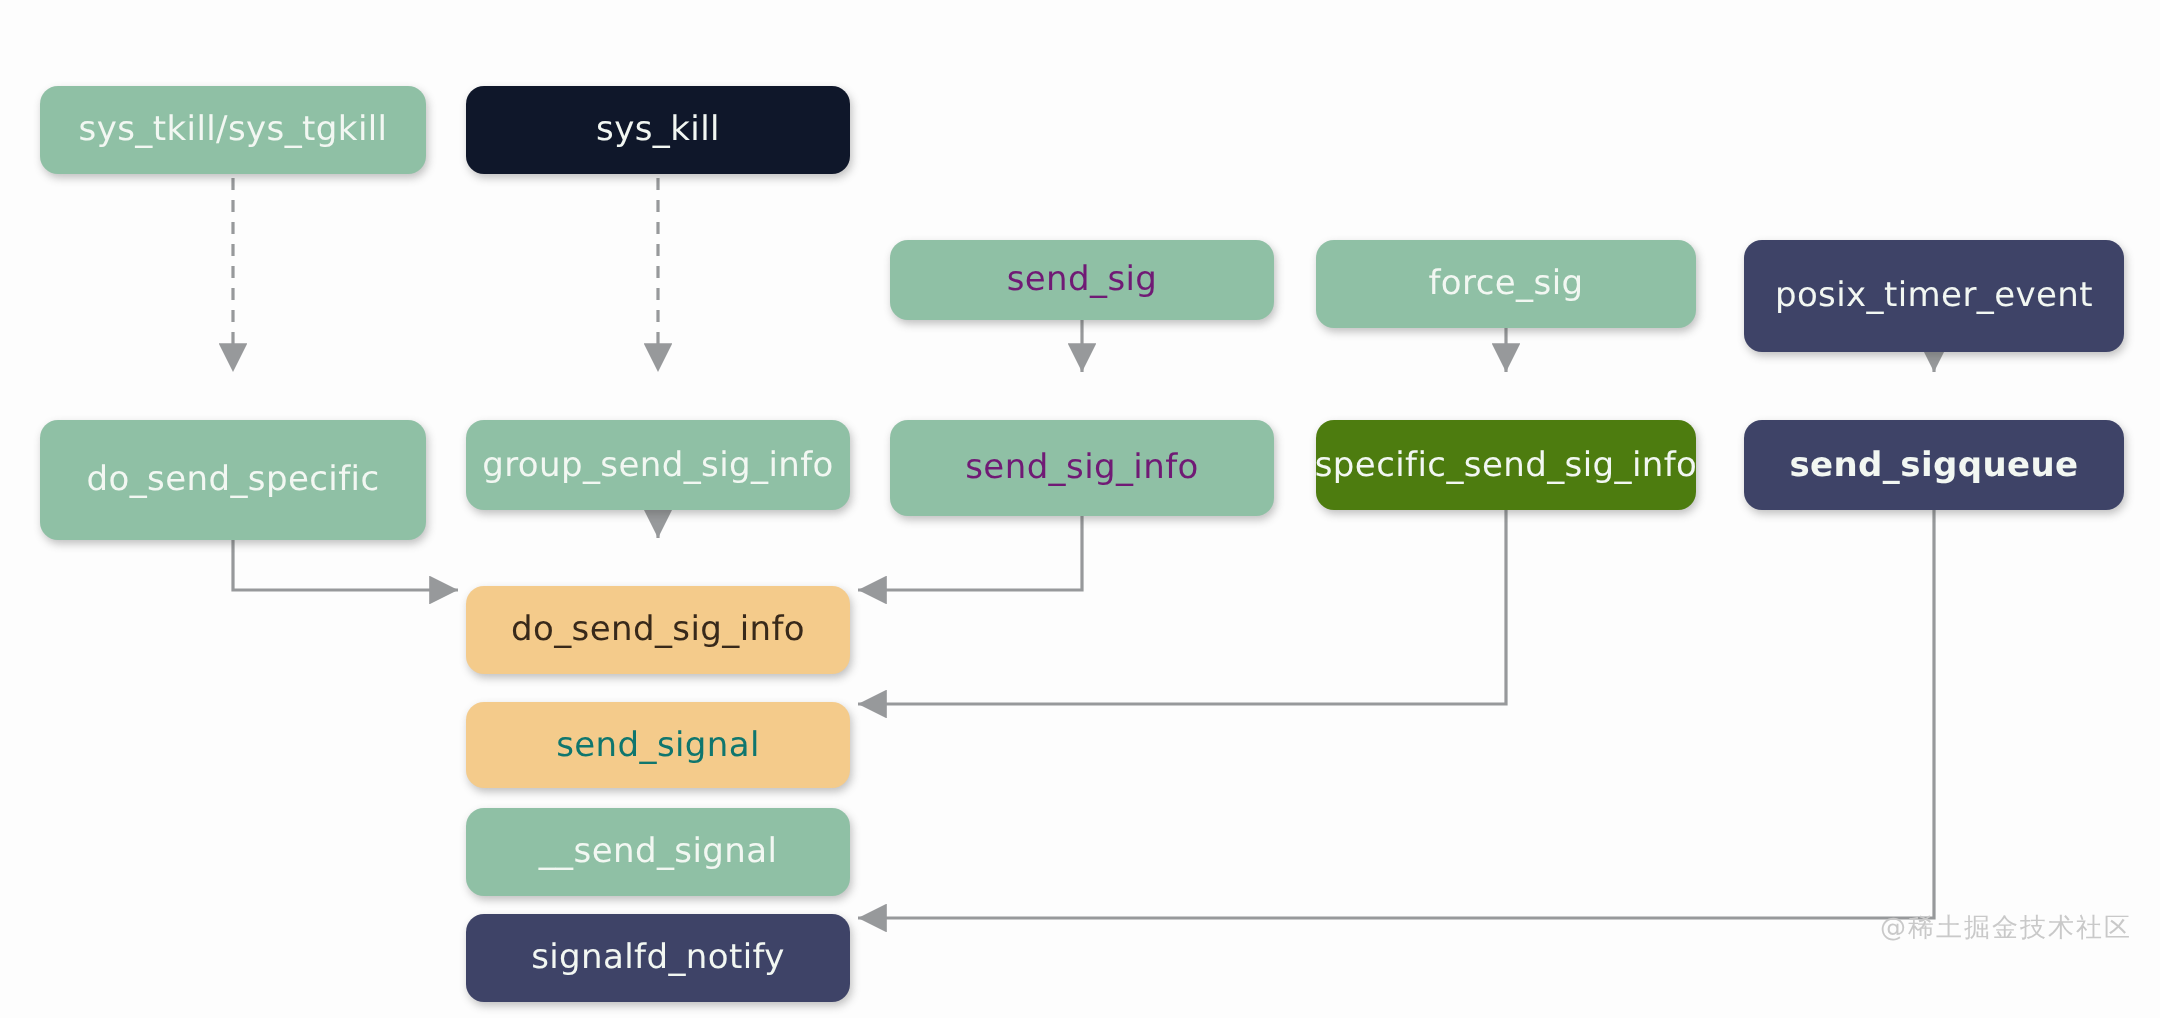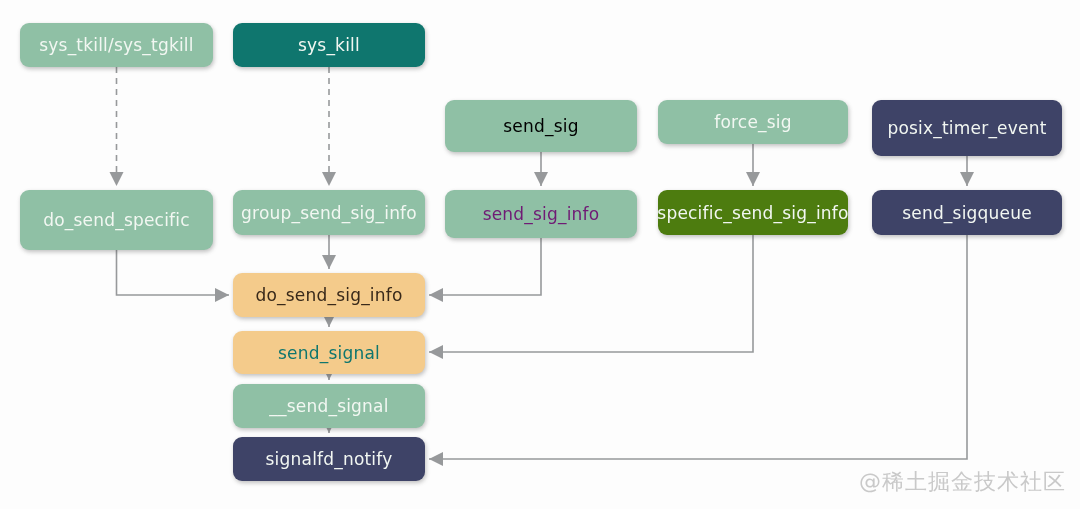--- a/index.html
+++ b/index.html
@@ -6,23 +6,24 @@
   .stage{
     position:relative;width:1080px;height:509px;background:#fdfdfd;
     font-family:"DejaVu Sans",sans-serif;overflow:hidden;
   }
   #edges{position:absolute;left:0;top:0;width:1080px;height:509px;}
   .edge{fill:none;stroke-width:1.6px;}
   .node{
     position:absolute;border-radius:9px;display:flex;align-items:center;justify-content:center;
     font-size:17px;white-space:nowrap;letter-spacing:.2px;
     box-shadow:1px 2px 4px rgba(70,70,70,.33);
+    margin-top:20px;
   }
   .watermark{
-    position:absolute;right:14px;top:467px;font-size:22px;letter-spacing:1px;
+    position:absolute;right:14px;top:455px;font-size:13px;letter-spacing:1px;
   }
 </style>
 </head>
 <body>
 
 <div class="stage" style="background: rgb(253, 253, 253);">
   <svg id="edges" width="1080" height="509" viewBox="0 0 1080 509" xmlns="http://www.w3.org/2000/svg">
     <defs>
       <marker id="arrow" viewBox="0 0 8 8" refX="8" refY="4" markerWidth="9" markerHeight="9" orient="auto-start-reverse">
         <path d="M0,0 L8,4 L0,8 Z" fill="#97999b"></path>
@@ -37,28 +38,28 @@
       <polyline points="329,235 329,269" class="edge" stroke="#97999b" marker-end="url(#arrow)"></polyline>
       <polyline points="541,235 541,295 429,295" class="edge" stroke="#97999b" marker-end="url(#arrow)"></polyline>
       <polyline points="329,317 329,327" class="edge" stroke="#97999b" marker-end="url(#arrow)"></polyline>
       <polyline points="753,235 753,352 429,352" class="edge" stroke="#97999b" marker-end="url(#arrow)"></polyline>
       <polyline points="329,374 329,380" class="edge" stroke="#97999b" marker-end="url(#arrow)"></polyline>
       <polyline points="329,428 329,433" class="edge" stroke="#97999b" marker-end="url(#arrow)"></polyline>
       <polyline points="967,235 967,459 429,459" class="edge" stroke="#97999b" marker-end="url(#arrow)"></polyline>
     </svg>
   <div id="nodes">
       <div class="node" style="left: 20px; top: 23px; width: 193px; height: 44px; background: rgb(143, 192, 165); color: rgb(242, 247, 242);">sys_tkill/sys_tgkill</div>
-      <div class="node" style="left: 233px; top: 23px; width: 192px; height: 44px; background: #0f766e; color: rgb(242, 247, 242);">sys_kill</div>
-      <div class="node" style="left: 445px; top: 100px; width: 192px; height: 52px; background: rgb(143, 192, 165); color: #000000;">send_sig</div>
+      <div class="node" style="left: 233px; top: 23px; width: 192px; height: 44px; background: #0f172a; color: rgb(242, 247, 242);">sys_kill</div>
+      <div class="node" style="left: 445px; top: 100px; width: 192px; height: 40px; background: rgb(143, 192, 165); color: #701a75;">send_sig</div>
       <div class="node" style="left: 658px; top: 100px; width: 190px; height: 44px; background: rgb(143, 192, 165); color: rgb(242, 247, 242);">force_sig</div>
       <div class="node" style="left: 872px; top: 100px; width: 190px; height: 56px; background: rgb(62, 67, 103); color: rgb(242, 247, 242);">posix_timer_event</div>
       <div class="node" style="left: 20px; top: 190px; width: 193px; height: 60px; background: rgb(143, 192, 165); color: rgb(242, 247, 242);">do_send_specific</div>
       <div class="node" style="left: 233px; top: 190px; width: 192px; height: 45px; background: rgb(143, 192, 165); color: rgb(242, 247, 242);">group_send_sig_info</div>
       <div class="node" style="left: 445px; top: 190px; width: 192px; height: 48px; background: rgb(143, 192, 165); color: #701a75;">send_sig_info</div>
       <div class="node" style="left: 658px; top: 190px; width: 190px; height: 45px; background: #4d7c0f; color: rgb(242, 247, 242);">specific_send_sig_info</div>
-      <div class="node" style="left: 872px; top: 190px; width: 190px; height: 45px; background: rgb(62, 67, 103); color: rgb(242, 247, 242);">send_sigqueue</div>
+      <div class="node" style="left: 872px; top: 190px; width: 190px; height: 45px; background: rgb(62, 67, 103); color: rgb(242, 247, 242); font-weight: bold;">send_sigqueue</div>
       <div class="node" style="left: 233px; top: 273px; width: 192px; height: 44px; background: rgb(244, 203, 139); color: rgb(56, 41, 26);">do_send_sig_info</div>
       <div class="node" style="left: 233px; top: 331px; width: 192px; height: 43px; background: rgb(244, 203, 139); color: #0f766e;">send_signal</div>
       <div class="node" style="left: 233px; top: 384px; width: 192px; height: 44px; background: rgb(143, 192, 165); color: rgb(242, 247, 242);">__send_signal</div>
       <div class="node" style="left: 233px; top: 437px; width: 192px; height: 44px; background: rgb(62, 67, 103); color: rgb(242, 247, 242); text-align: right;">signalfd_notify</div>
     </div>
   <div class="watermark" style="color: rgb(201, 201, 201);">@稀土掘金技术社区</div>
 </div>
 
 </body></html>

